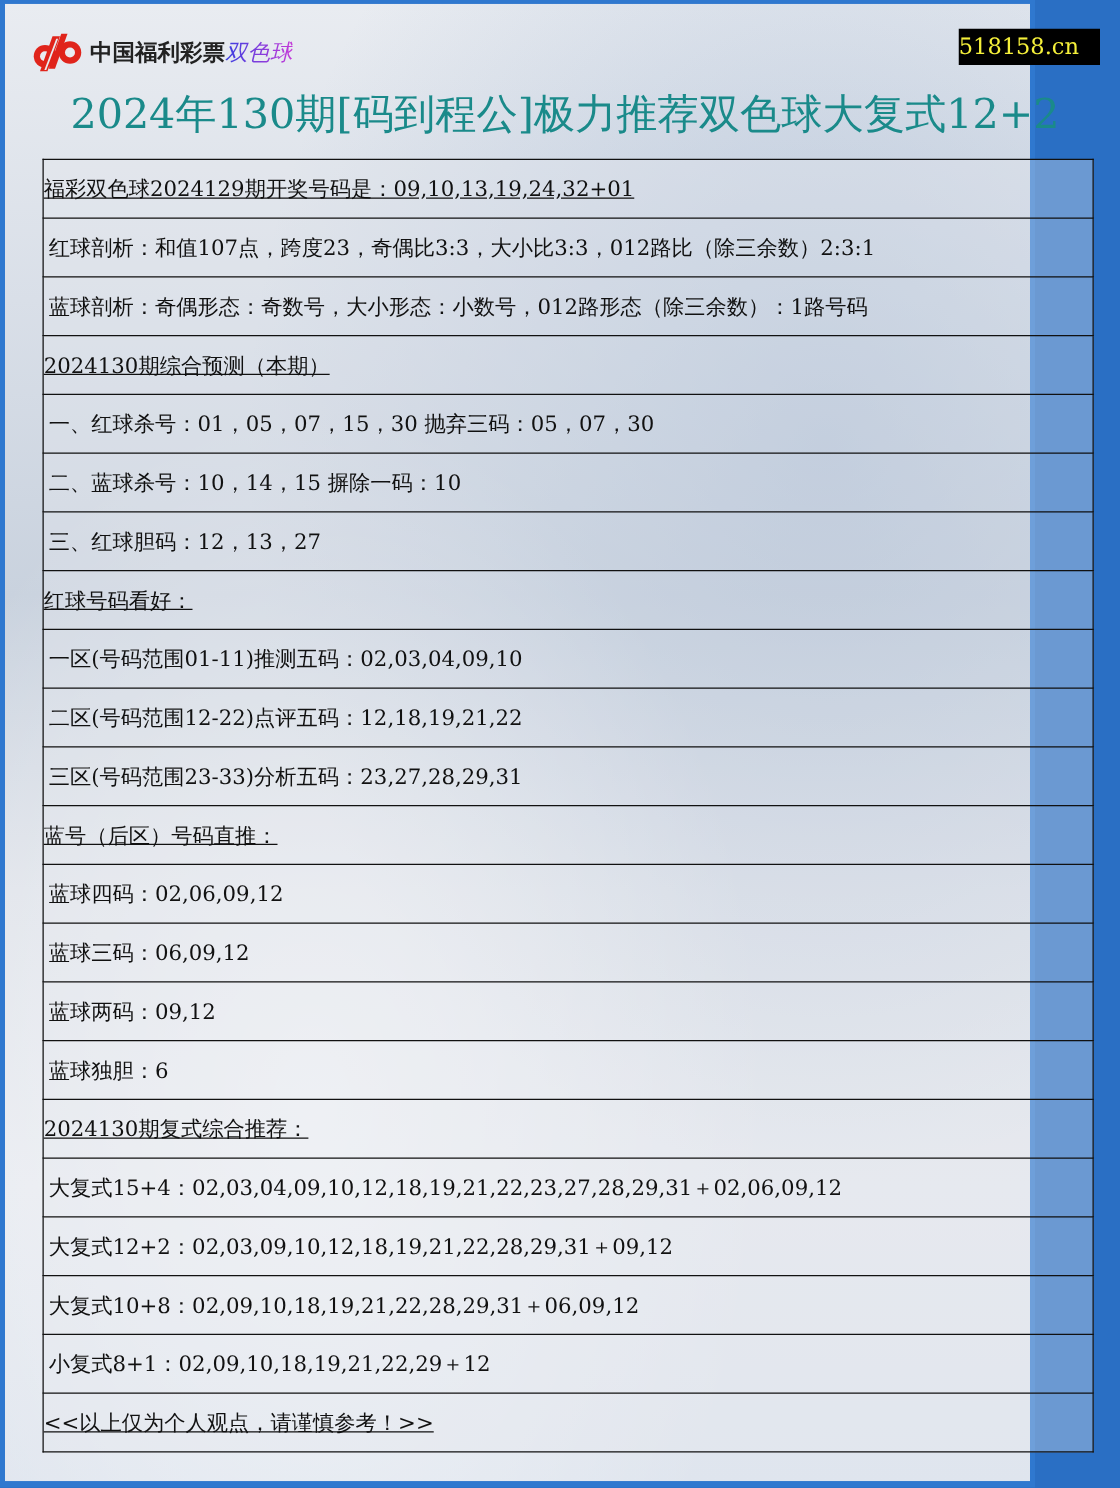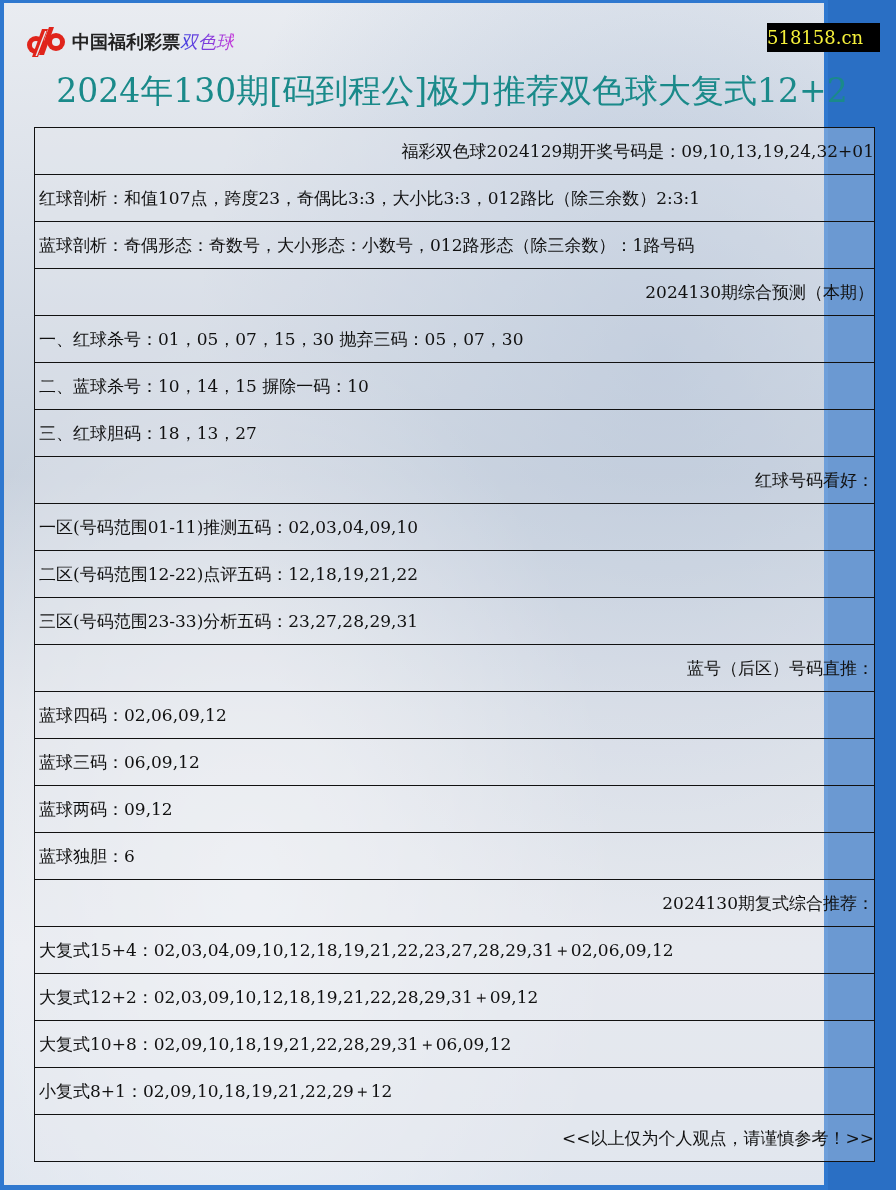--- a/index.html
+++ b/index.html
@@ -49,21 +49,21 @@
   }
   table.content {
     position: absolute; left: 30px; top: 124px; width: 841px;
     border-collapse: collapse;
   }
   table.content td {
     border: 1px solid #111; height: 46px; padding: 0 0 0 4px;
     font-size: 17px; color: #111; white-space: nowrap;
     background: rgba(230,233,238,0.35);
   }
-  table.content td.center { text-align: right; padding: 0; }
+  table.content td.center { text-align: left; padding: 0; text-decoration: underline; }
 </style>
 </head>
 <body>
 
 <div class="frame">
 
   <div class="logo">
     <div class="logo-mark">
       <svg width="44" height="34" viewBox="0 0 44 34">
         <circle cx="12" cy="20" r="9" fill="#e0241b"></circle>
@@ -97,21 +97,21 @@
       <tr>
           <td class="center">2024130期综合预测（本期）</td>
         </tr>
       <tr>
           <td>一、红球杀号：01，05，07，15，30 抛弃三码：05，07，30</td>
         </tr>
       <tr>
           <td>二、蓝球杀号：10，14，15 摒除一码：10</td>
         </tr>
       <tr>
-          <td>三、红球胆码：18，13，27</td>
+          <td>三、红球胆码：12，13，27</td>
         </tr>
       <tr>
           <td class="center">红球号码看好：</td>
         </tr>
       <tr>
           <td>一区(号码范围01-11)推测五码：02,03,04,09,10</td>
         </tr>
       <tr>
           <td>二区(号码范围12-22)点评五码：12,18,19,21,22</td>
         </tr>

